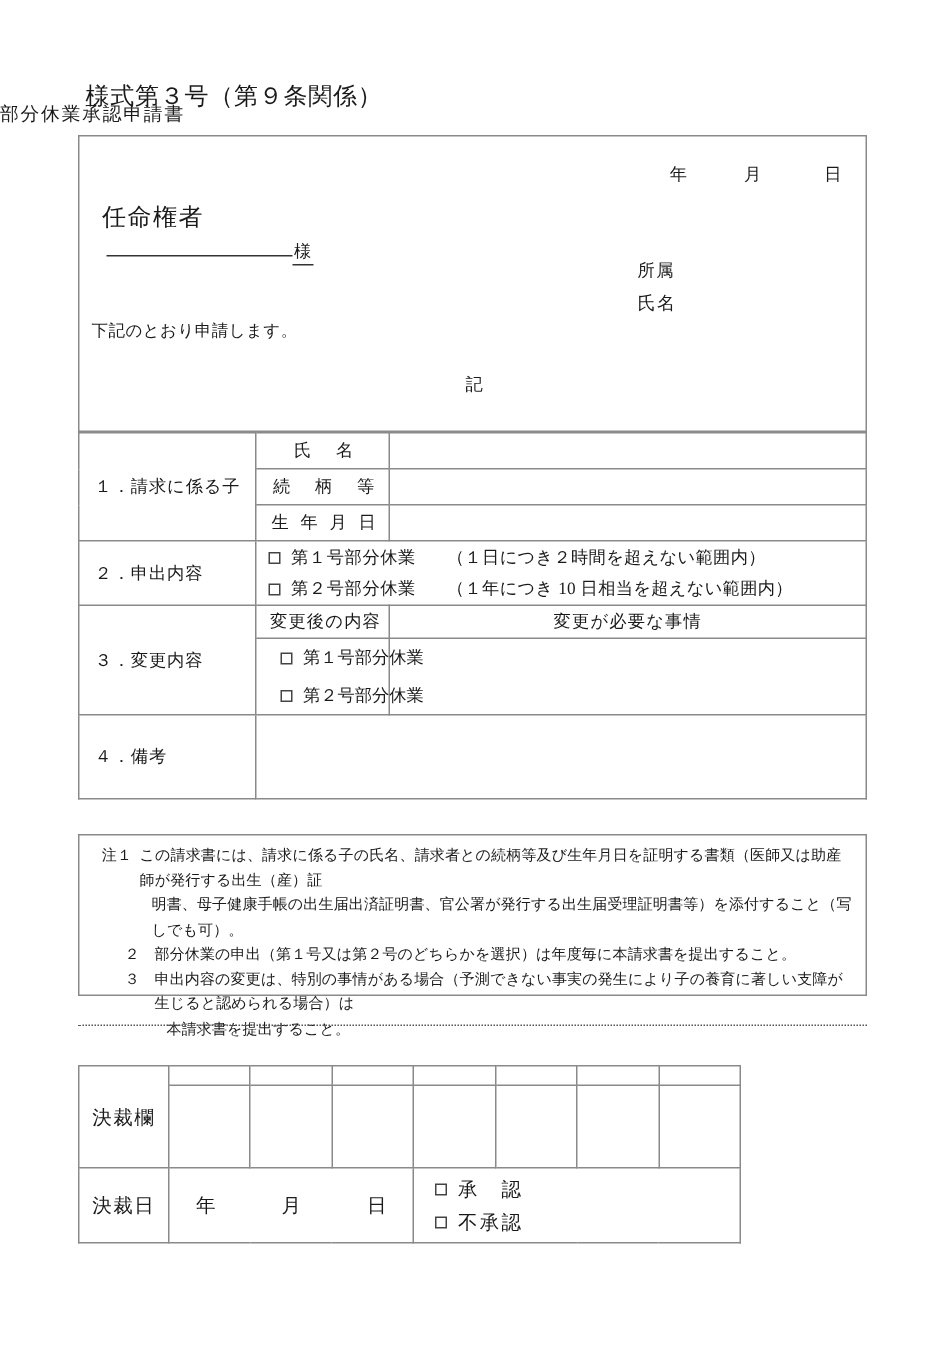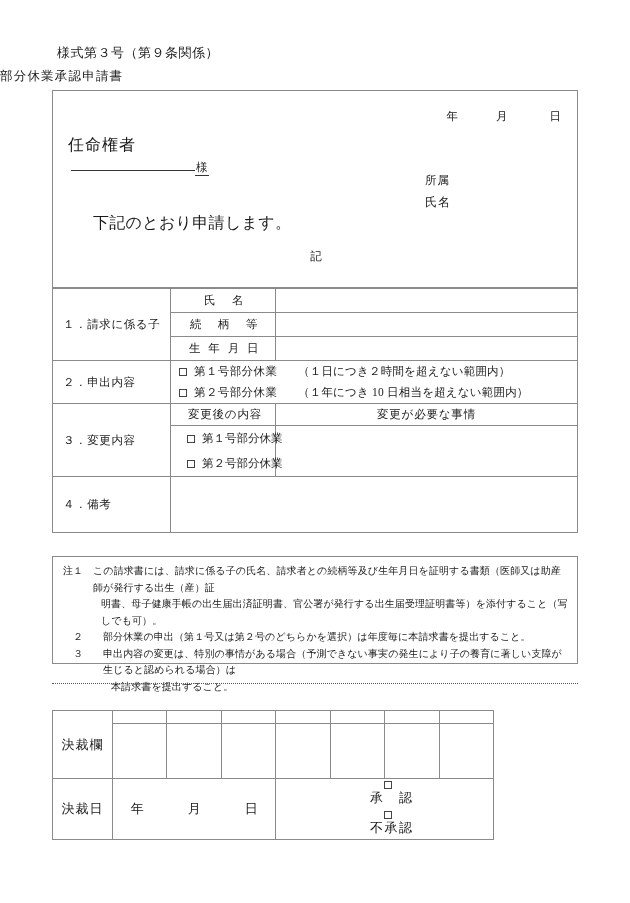--- a/index.html
+++ b/index.html
@@ -19,22 +19,22 @@
     position: absolute;
     left: 0; top: 0;
     width: 630px;
     height: 903px;
   }
 
   
   .form-code {
     position: absolute;
     left: 57px;
-    top: 44px;
-    font-size: 13px;
+    top: 54px;
+    font-size: 16px;
     letter-spacing: 0.5px;
     white-space: nowrap;
   }
   .doc-title {
     position: absolute;
     left: 0;
     top: 68px;
     width: 630px;
     text-align: left;
     font-size: 12.5px;
@@ -102,23 +102,22 @@
     position: absolute;
     left: 372px;
     top: 103px;
     font-size: 12px;
     letter-spacing: 1px;
   }
   .request-sentence {
     position: absolute;
     left: 8px;
     top: 122px;
-    font-size: 16px;
+    font-size: 11px;
     letter-spacing: 0.3px;
-    margin-left: 32px;
   }
   .ki-mark {
     position: absolute;
     left: 0;
     top: 158px;
     width: 526px;
     text-align: center;
     font-size: 11.5px;
   }
 
@@ -138,21 +137,21 @@
     padding: 0;
     vertical-align: middle;
     box-sizing: border-box;
   }
   .lbl-cell {
     width: 118px;
     padding-left: 10px !important;
     letter-spacing: 0.6px;
   }
   .sub-cell {
-    width: 105px;
+    width: 89px;
     text-align: center;
     letter-spacing: 2.5px;
     padding-left: 4px !important;
   }
   .val-cell { }
   .r-h { height: 24px; }
 
   .chk-row {
     display: flex;
     align-items: center;
@@ -203,21 +202,21 @@
   }
   .note {
     display: flex;
     font-size: 10px;
     line-height: 16.5px;
     letter-spacing: 0.1px;
   }
   .note-num {
     flex: none;
     width: 30px;
-    text-align: left;
+    text-align: center;
     padding-left: 2px;
   }
   .note-num.indent { padding-left: 12px; }
   .note-body { flex: 1; }
   .note-body .cont { display: block; padding-left: 8px; }
 
   
   .cut-line {
     position: absolute;
     left: 52px;
@@ -255,21 +254,20 @@
     text-align: center;
     letter-spacing: 0px;
   }
   .ap-date-cell .y { margin-right: 44px; }
   .ap-date-cell .m { margin-right: 44px; }
   .ap-approve {
     padding-left: 14px !important;
   }
   .ap-approve .chk-row {
     padding: 2px 0 2px 0;
-    flex-direction: column;
   }
   .ap-approve .chk-label { width: auto; letter-spacing: 1.5px; }
 </style>
 </head>
 <body>
 
 <div class="page">
 
   <div class="form-code">様式第３号（第９条関係）</div>
   <div class="doc-title">部分休業承認申請書</div>

